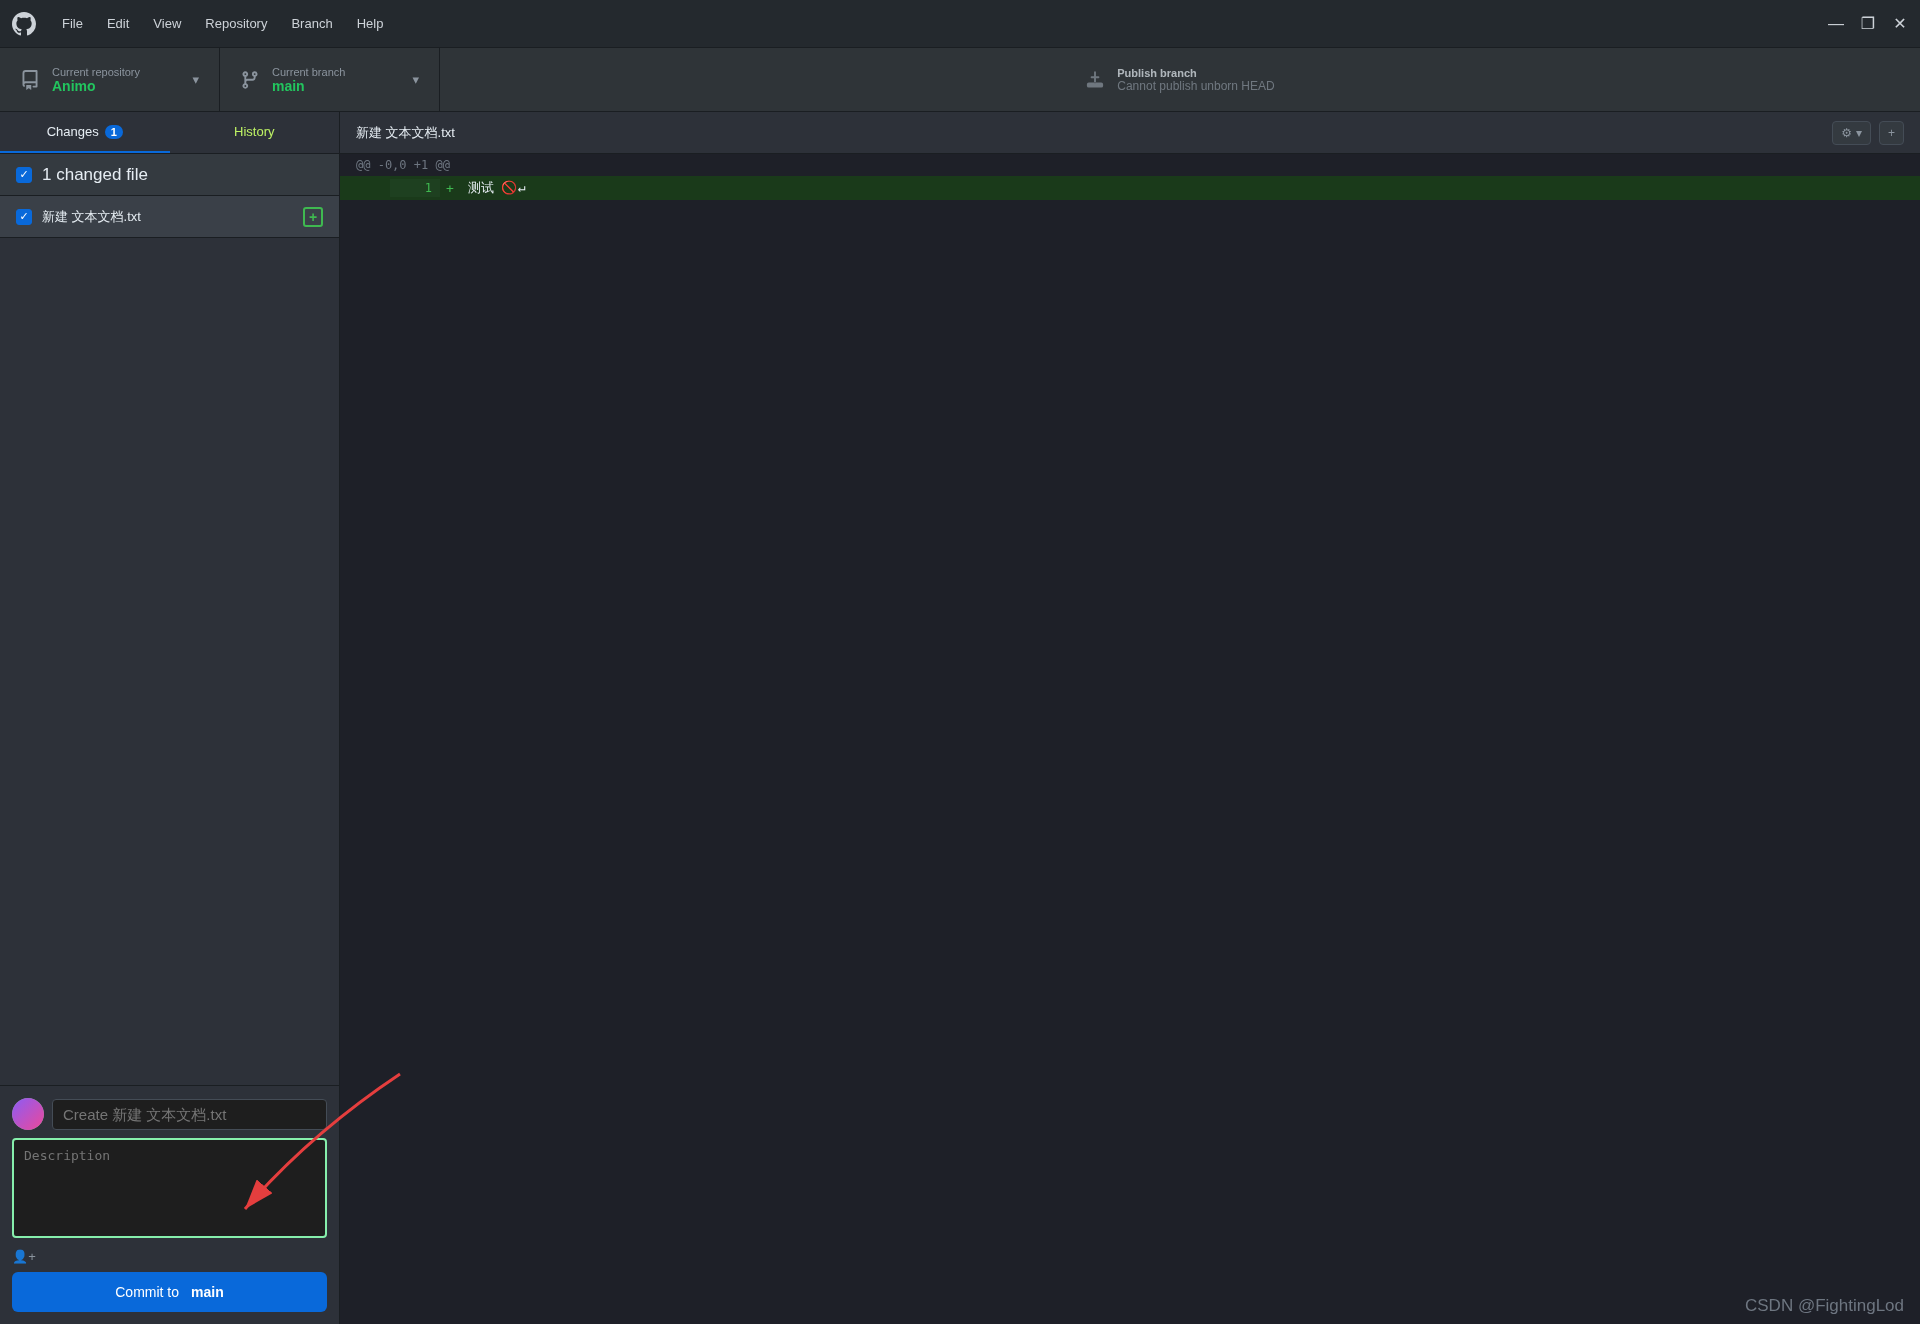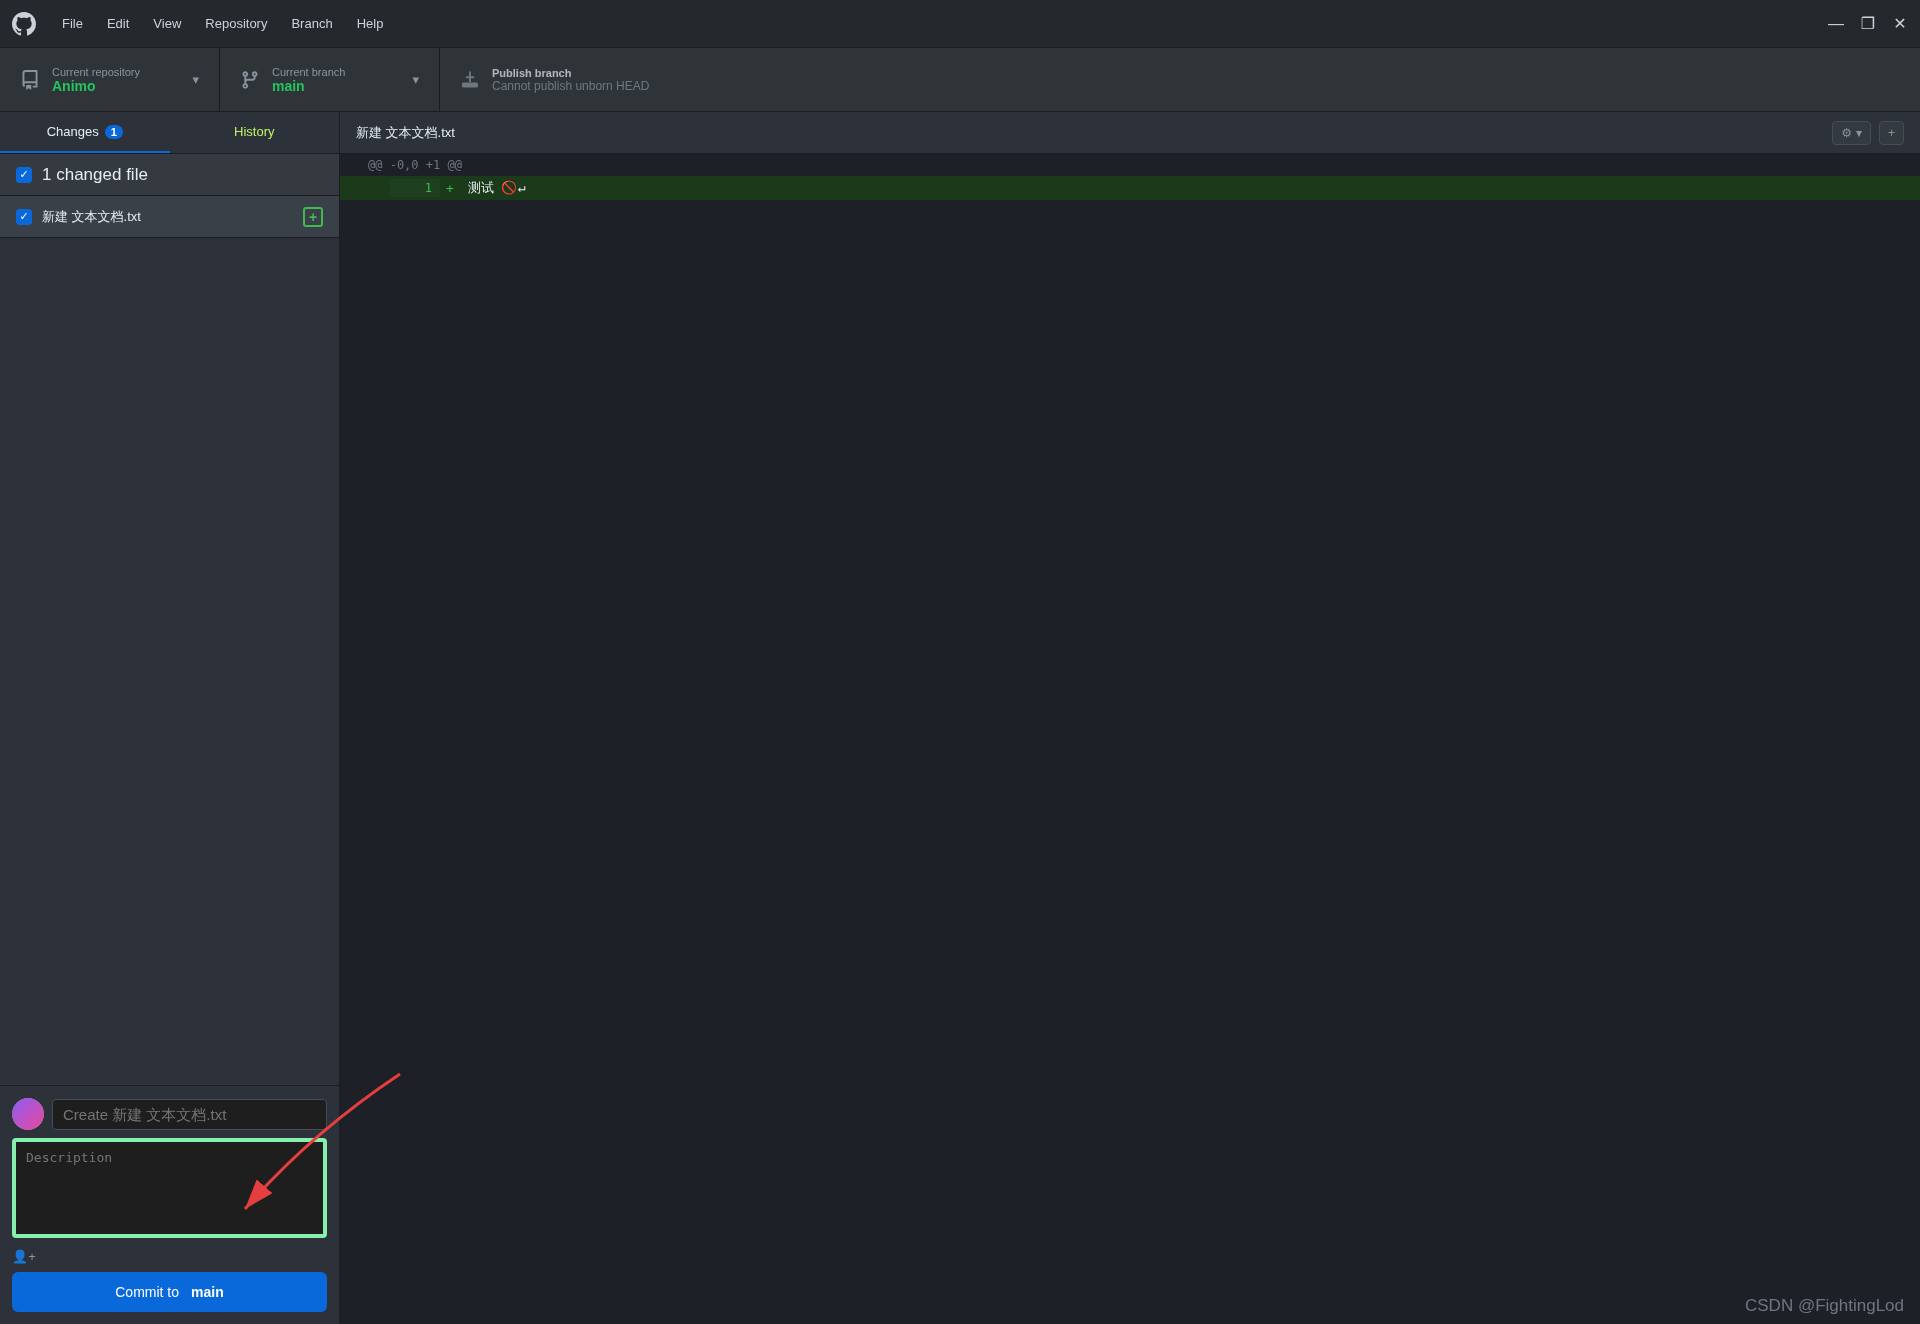--- a/index.html
+++ b/index.html
@@ -66,20 +66,21 @@
       border-bottom: 1px solid #1a1e22;
     }
     .toolbar-section {
       display: flex;
       align-items: center;
       padding: 0 20px;
       gap: 12px;
       border-right: 1px solid #1a1e22;
       cursor: pointer;
       min-width: 220px;
+      justify-content: center;
     }
     .toolbar-section.publish-section {
       border-right: none;
       flex: 1;
       opacity: 0.7;
     }
     .toolbar-icon {
       color: #8b949e;
       font-size: 18px;
       display: flex;
@@ -247,21 +248,21 @@
       border-radius: 4px;
       color: #e6edf3;
       padding: 6px 10px;
       font-size: 15px;
       outline: none;
     }
     .commit-desc-input {
       width: 100%;
       height: 100px;
       background: #1e1e1e;
-      border: 4px solid #86efac;
+      border: 2px solid #86efac;
       border-radius: 4px;
       color: #8b949e;
       padding: 8px 10px;
       font-size: 13px;
       resize: none;
       outline: none;
       margin-bottom: 8px;
     }
     .commit-footer {
       display: flex;
@@ -329,21 +330,21 @@
       cursor: pointer;
       font-size: 12px;
     }
     .diff-content {
       flex: 1;
       overflow: auto;
       font-family: 'Consolas', 'Monaco', monospace;
       font-size: 13px;
     }
     .diff-line-info {
-      padding: 4px 28px;
+      padding: 4px 16px;
       color: #6e7681;
       background: #1e2028;
       font-size: 12px;
     }
     .diff-line {
       display: flex;
       align-items: center;
       min-height: 24px;
     }
     .diff-line.added {

